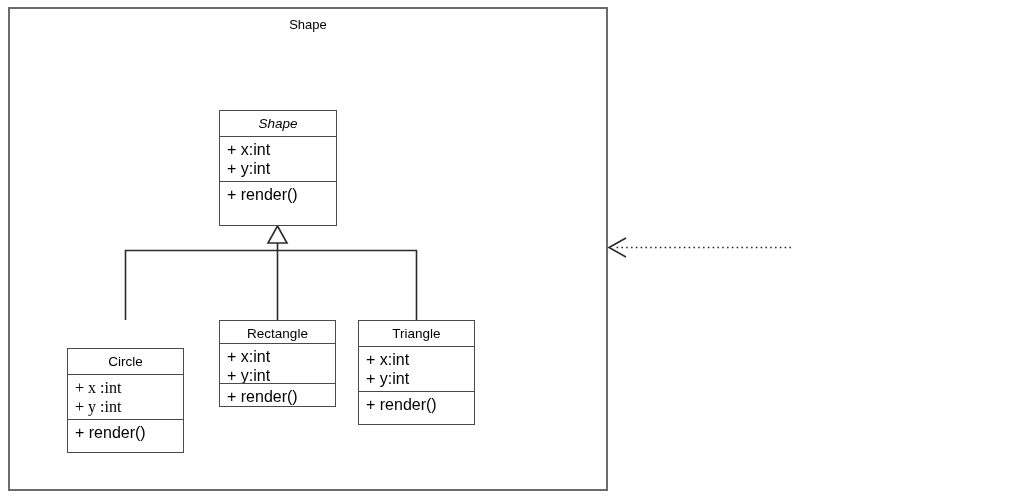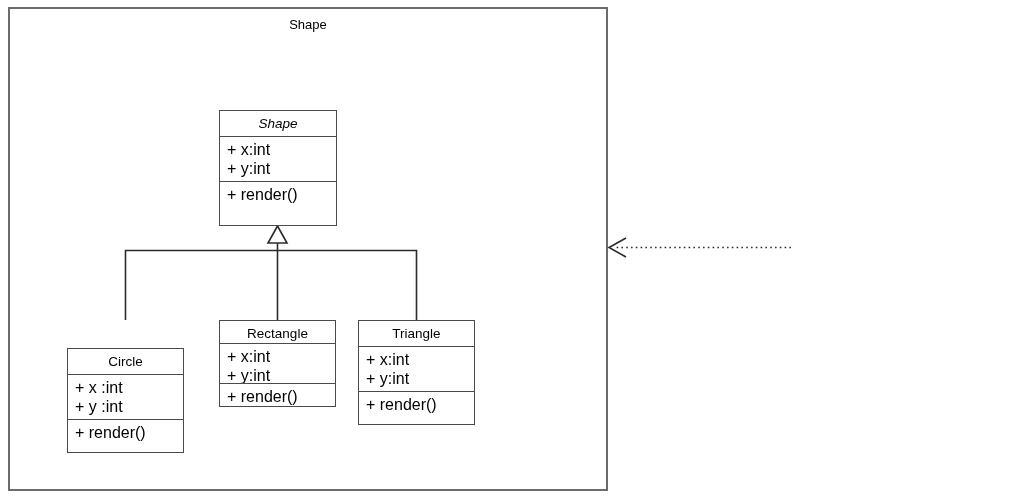--- a/index.html
+++ b/index.html
@@ -122,21 +122,21 @@
       <span class="member">+ x:int</span>
       <span class="member">+ y:int</span>
     </div>
     <div class="uml-compartment">
       <span class="member">+ render()</span>
     </div>
   </div>
 
   <div class="uml-class" id="cls-circle" style="left: 66px; top: 320px; width: 117px; height: 105px; border-color: rgb(74, 74, 74); margin-top: 28px;">
     <div class="uml-name" style="border-bottom-color: rgb(74, 74, 74);">Circle</div>
-    <div class="uml-compartment divider" style="border-bottom-color: rgb(74, 74, 74);">
+    <div class="uml-compartment divider" style="border-bottom-color: rgb(74, 74, 74); font-family: Liberation Serif, serif;">
       <span class="member">+ x :int</span>
       <span class="member">+ y :int</span>
     </div>
     <div class="uml-compartment">
       <span class="member">+ render()</span>
     </div>
   </div>
 
   <div class="uml-class" id="cls-rectangle" style="left: 218px; top: 320px; width: 117px; height: 87px; border-color: rgb(74, 74, 74);">
     <div class="uml-name" style="border-bottom-color: rgb(74, 74, 74);">Rectangle</div>

